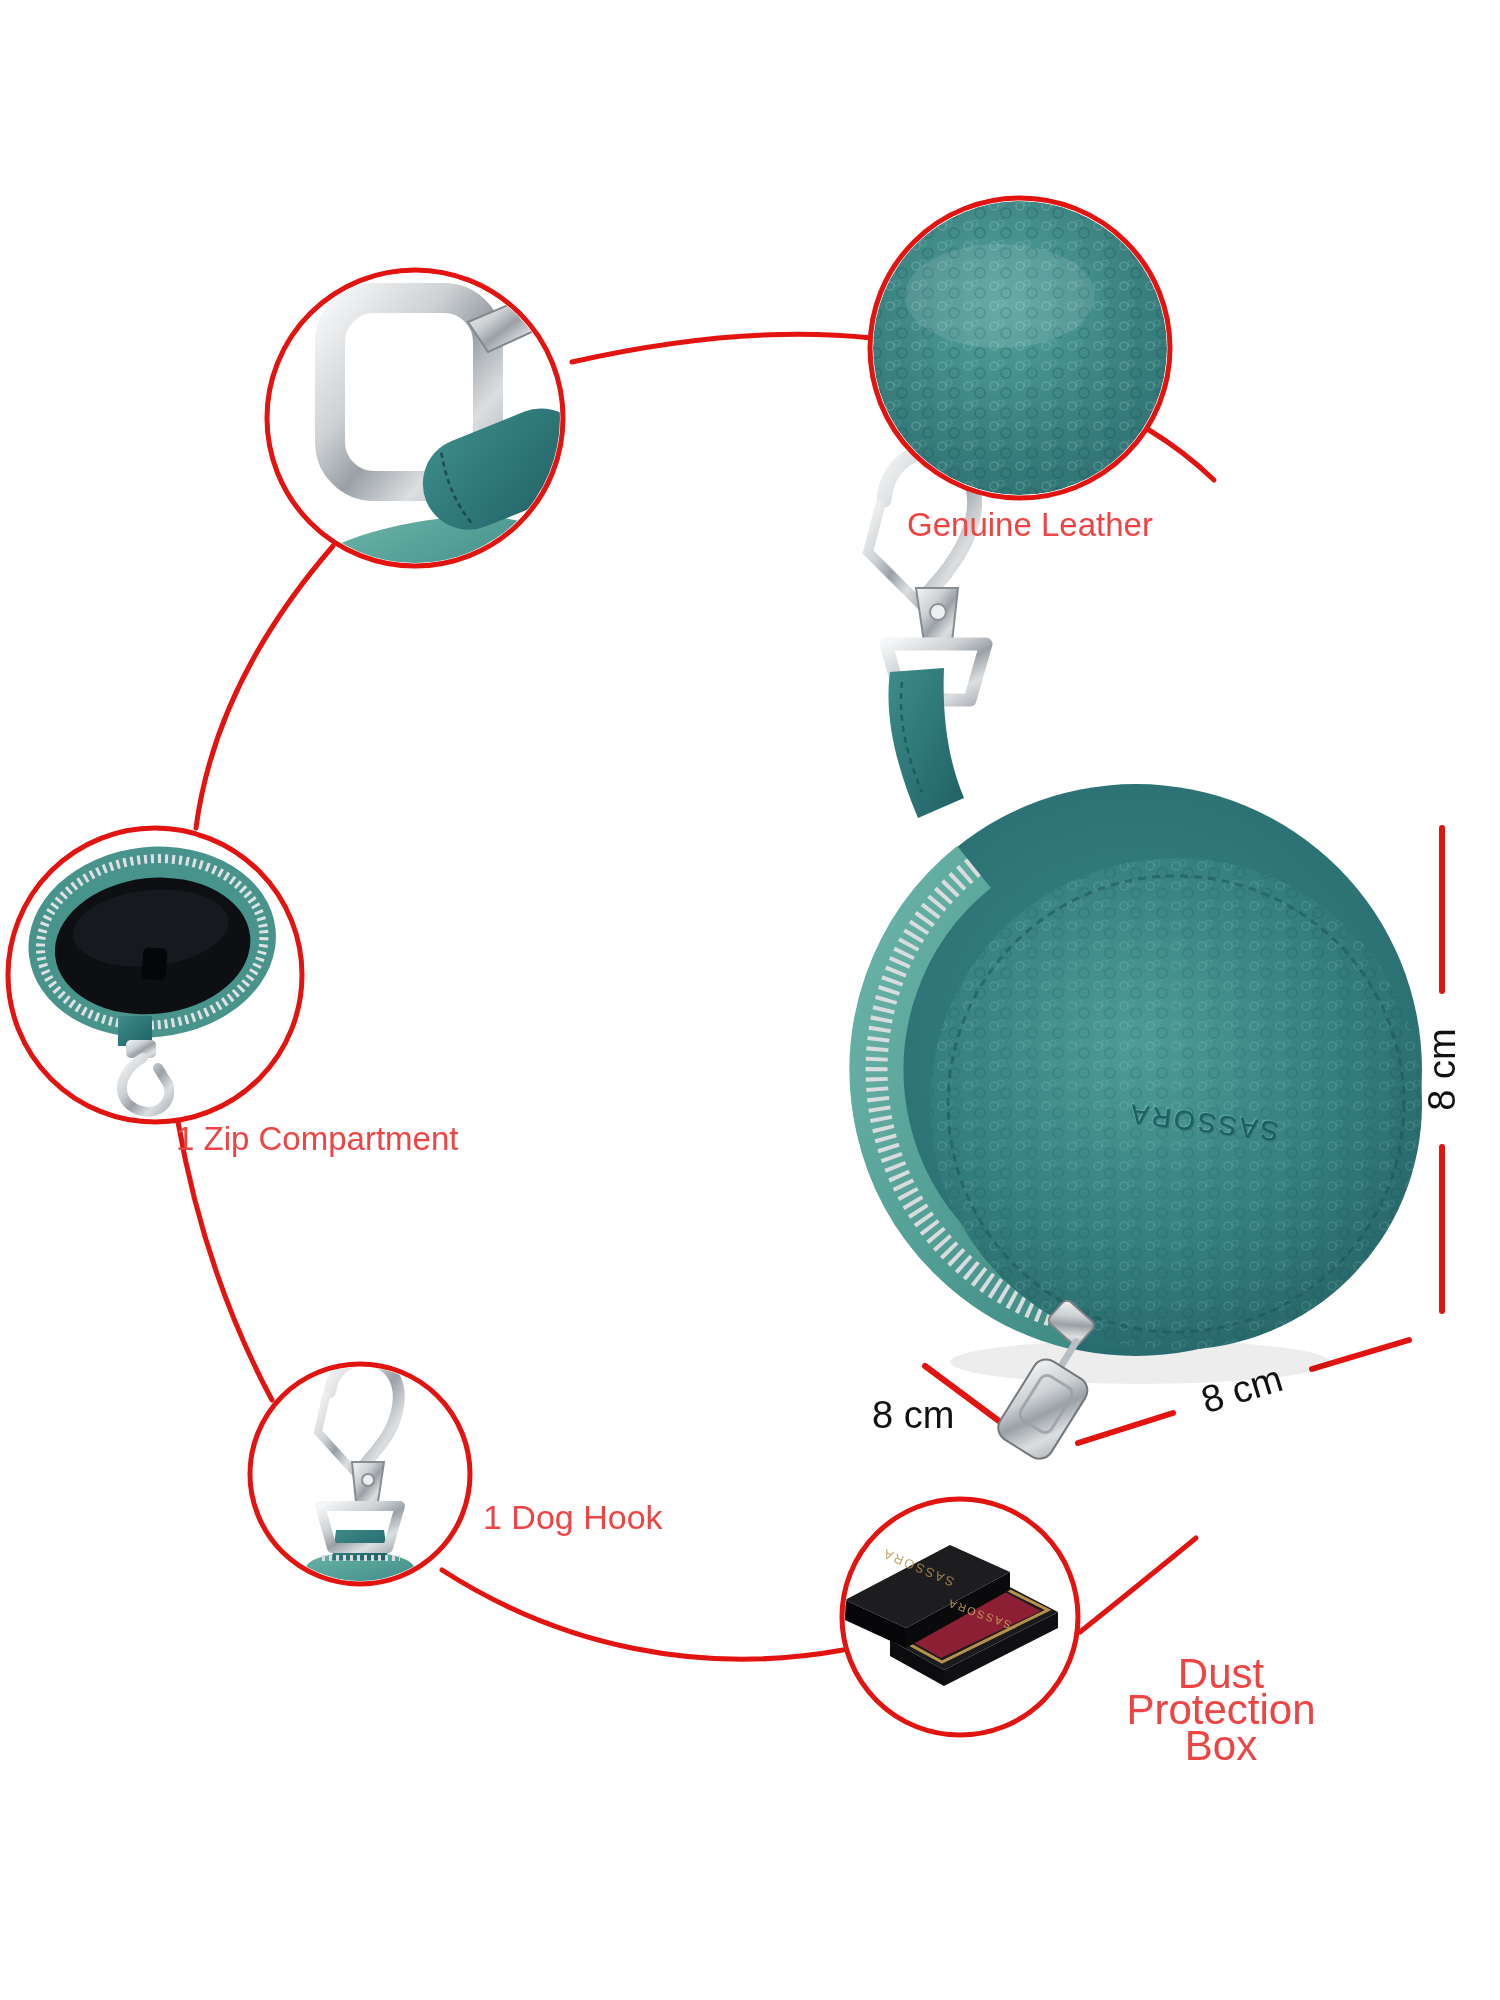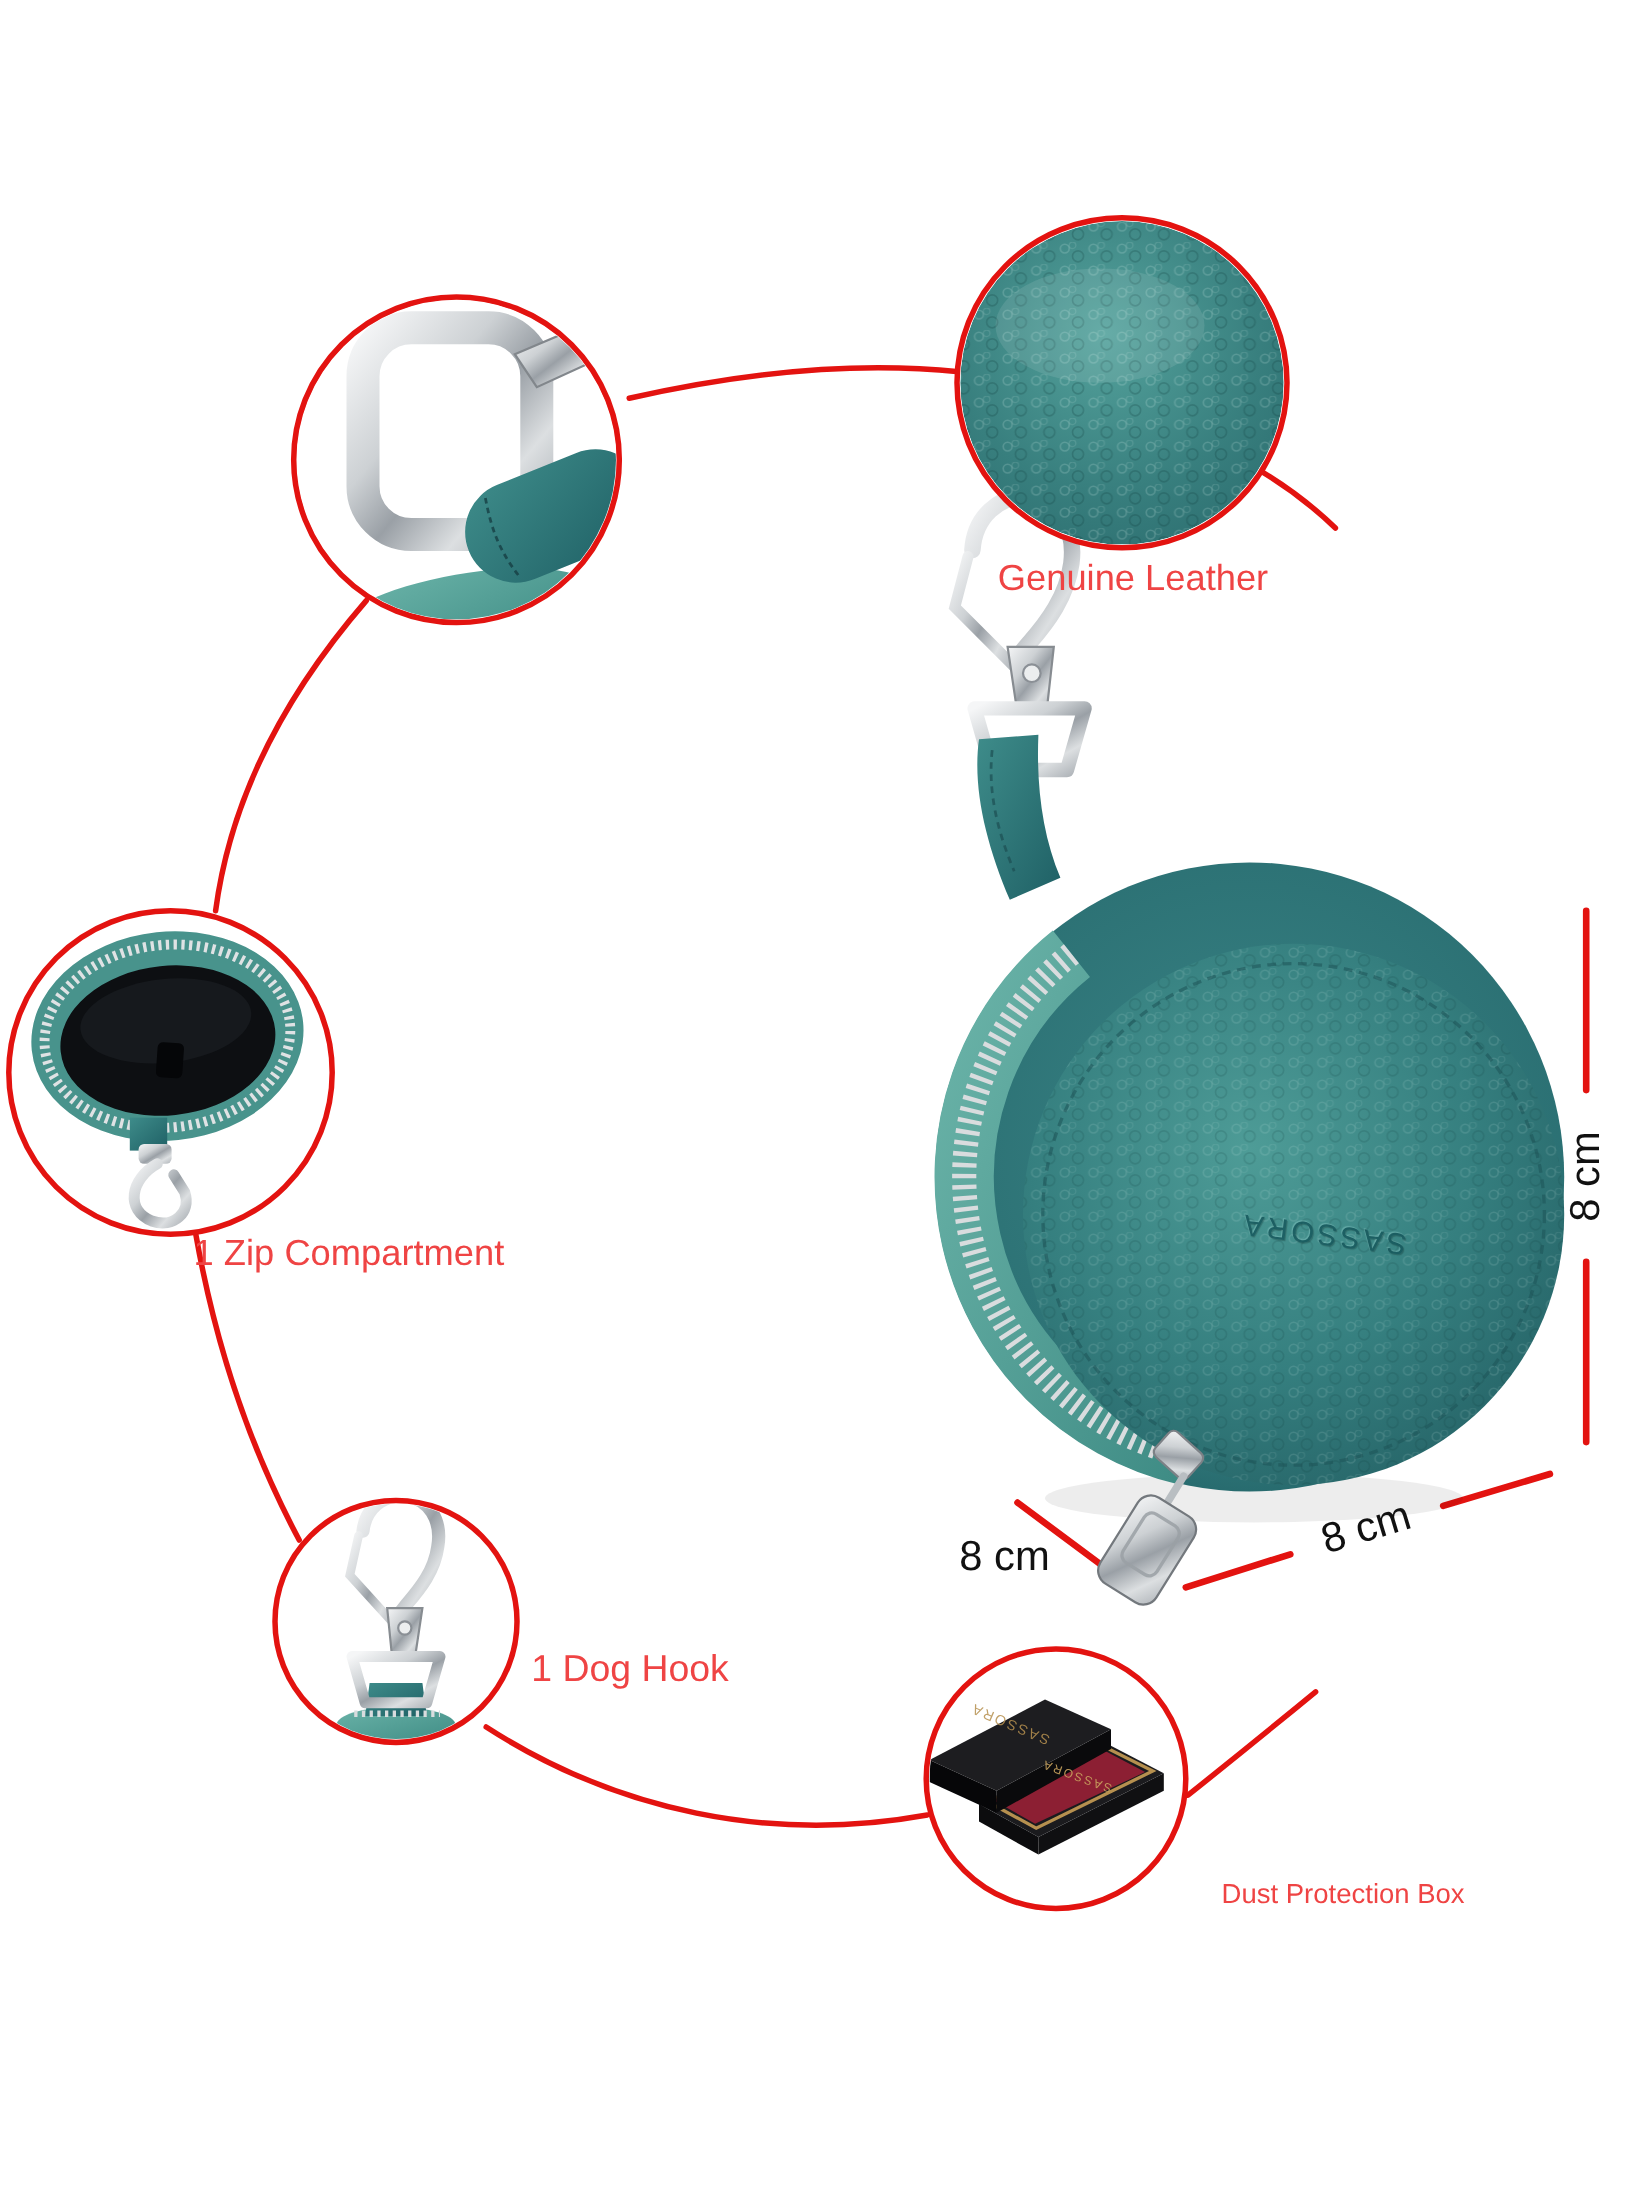--- a/index.html
+++ b/index.html
@@ -198,21 +198,21 @@
   </g>
 </svg>
 
 
 <div class="lbl center" style="left:905px;top:506px;width:250px;position:absolute;">Genuine Leather</div>
 
 <div class="lbl" style="left:176px;top:1072px;position:absolute;margin-top:48px;">1 Zip Compartment</div>
 
 <div class="lbl" style="left:483px;top:1498px;position:absolute;font-size:34px;">1 Dog Hook</div>
 
-<div class="lbl center" style="left:1085px;top:1704px;width:272px;position:absolute;font-size:25px;line-height:36px;">
+<div class="lbl center" style="left:1085px;top:1656px;width:272px;position:absolute;font-size:42px;line-height:36px;">
   <span style="display:block;">Dust Protection Box</span>
 </div>
 
 <div class="dim" style="left:872px;top:1394px;">8 cm</div>
 
 <div class="dim rot-17 center" style="left:1187px;top:1368px;width:110px;">8 cm</div>
 
 <div class="dim rot-90 center" style="left:1387px;top:1048px;width:110px;">8 cm</div>
 
 <div class="emboss center" style="left:1118px;top:1106px;width:170px;">SASSORA</div>

